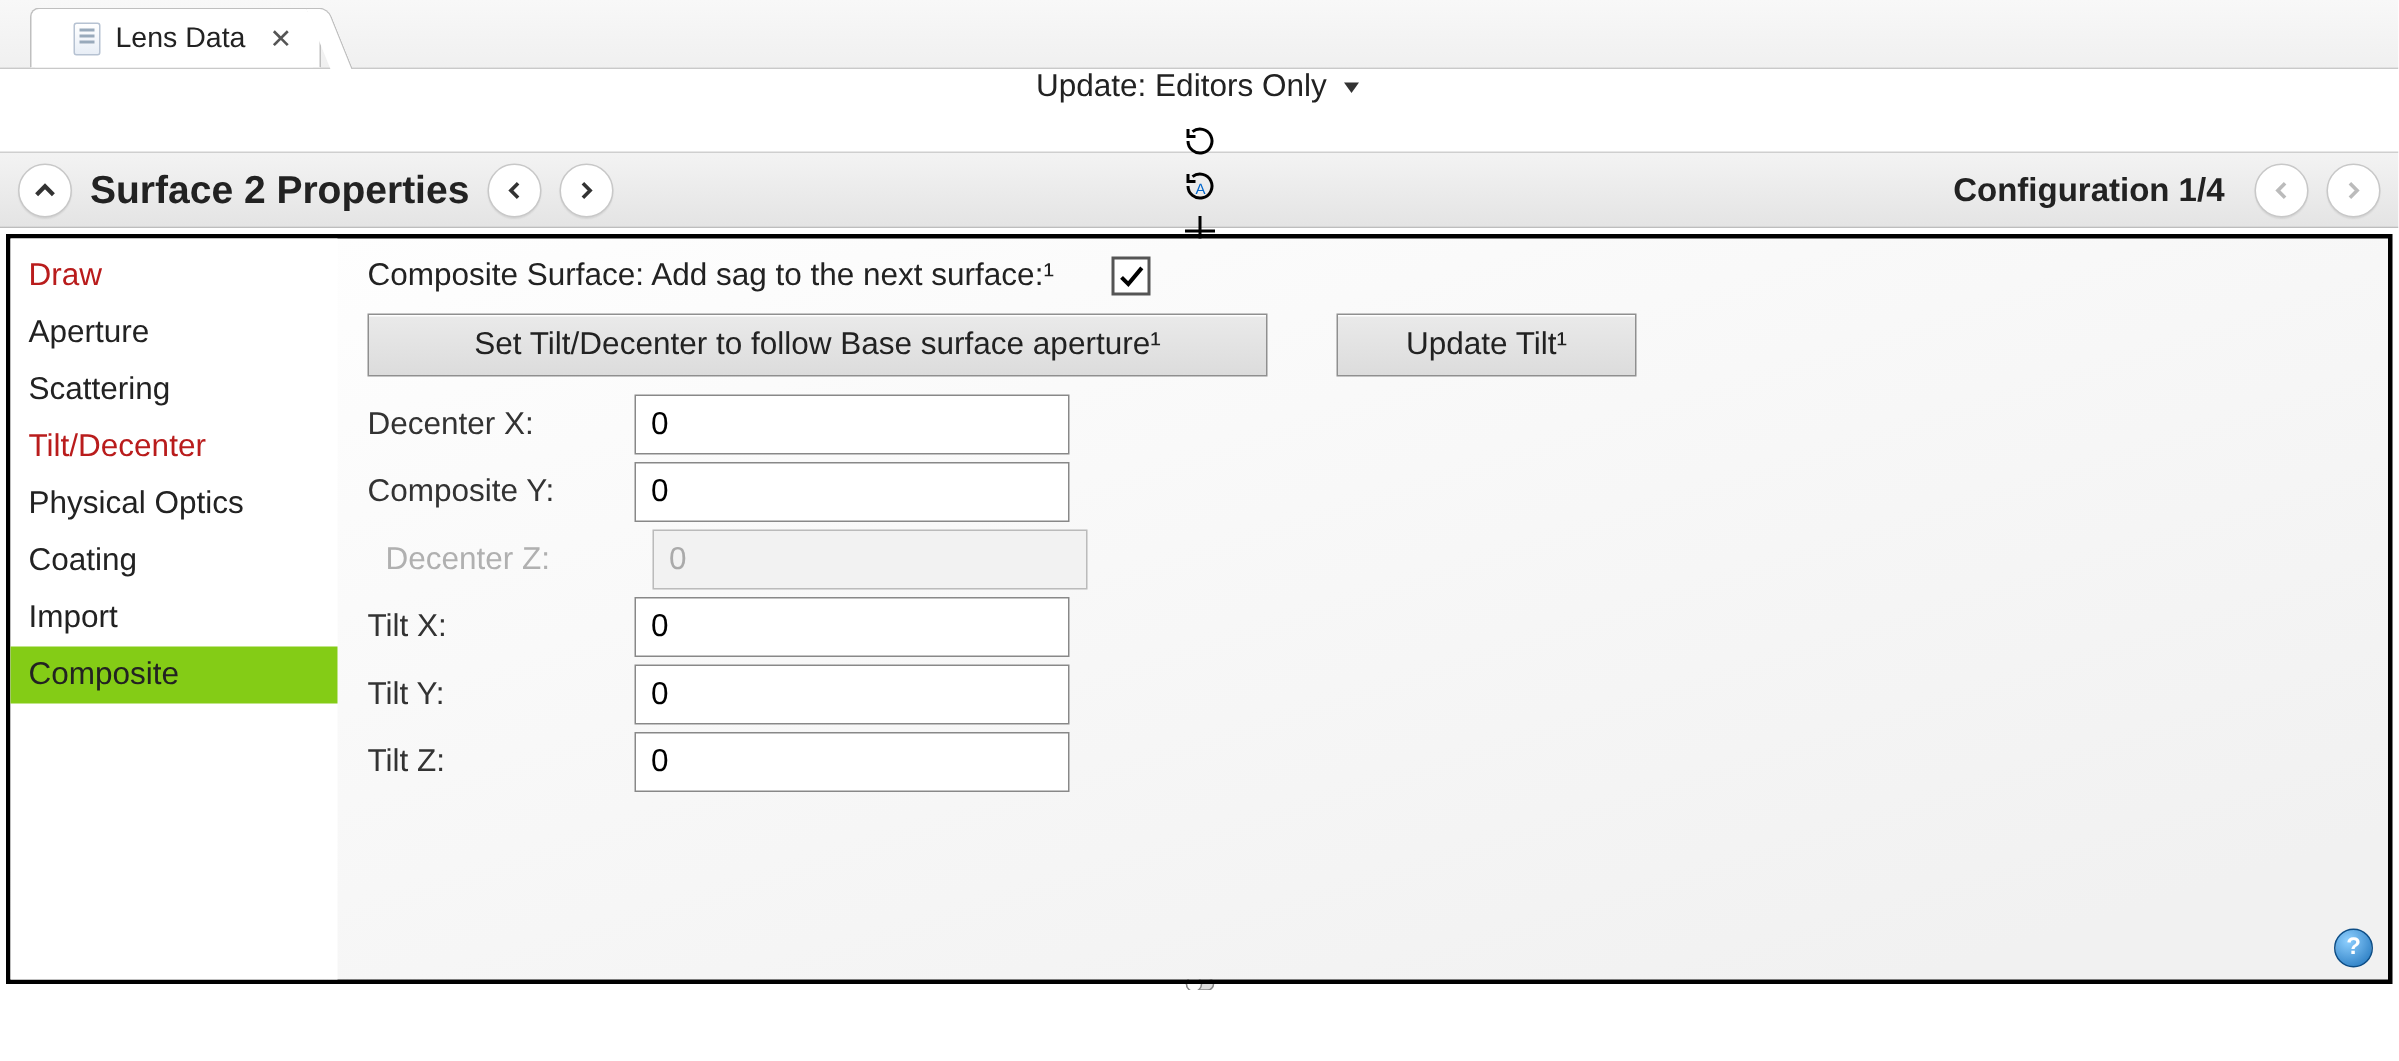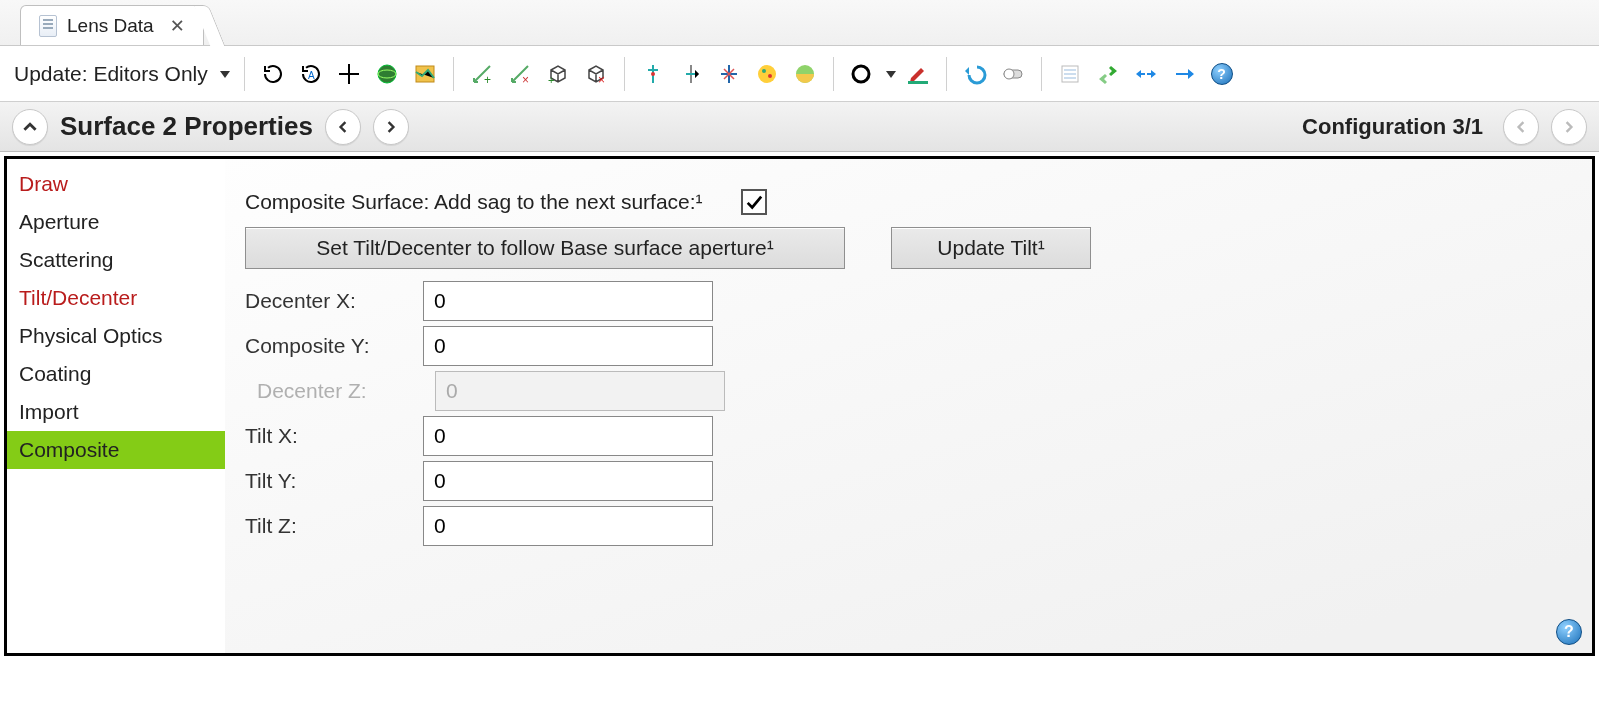--- a/index.html
+++ b/index.html
@@ -19,21 +19,21 @@
     align-items: flex-end;
     padding-left: 20px;
     border-bottom: 1px solid #c9c9c9;
   }
   .tab {
     position: relative;
     background: #fff;
     border: 1px solid #bfbfbf;
     border-bottom: none;
     border-radius: 6px 10px 0 0;
-    padding: 6px 18px 6px 18px;
+    padding: 6px 18px 6px 28px;
     display: flex;
     align-items: center;
     gap: 10px;
     height: 40px;
   }
   .tab::after{
     content:"";
     position:absolute;
     right:-14px; bottom:-1px;
     width:14px; height:40px;
@@ -60,20 +60,21 @@
   }
   
   .toolbar {
     height: 56px;
     border-bottom: 1px solid #cfcfcf;
     background: #fff;
     display:flex;
     align-items:center;
     padding: 0 14px;
     gap: 6px;
+    flex-direction: column;
   }
   .upd-label { font-size: 21px; color:#222; margin-right:2px;}
   .dropdown-caret {
     width:0;height:0;border-left:5px solid transparent;border-right:5px solid transparent;border-top:7px solid #333;
     display:inline-block; margin-left:6px; vertical-align:middle;
   }
   .tb-sep { width:1px; height:34px; background:#d0d0d0; margin:0 6px;}
   .tb-btn {
     width:32px;height:32px; display:flex;align-items:center;justify-content:center;
     border-radius:3px;
@@ -118,21 +119,21 @@
   .sidemenu .item{
     padding:7px 12px;
     font-size:21px;
     color:#222;
     cursor:default;
   }
   .sidemenu .item.disabled{color:#b91c1c;}
   .sidemenu .item.selected{background:#84cc16;}
   .content{
     flex:1;
-    padding:30px 20px;
+    padding:12px 20px;
   }
   .row{display:flex;align-items:center;gap:14px;margin-bottom:12px;}
   .chk{
     width:26px;height:26px;border:2px solid #555;display:flex;align-items:center;justify-content:center;background:#fff;
   }
   .chk svg{width:18px;height:18px;}
   .btn{
     background:linear-gradient(#eaeaea,#dcdcdc);
     border:1px solid #8f8f8f;
     padding:8px 22px;
@@ -329,21 +330,21 @@
       <svg width="12" height="12" viewBox="0 0 10 10">
         <path d="M7 1L3 5l4 4" fill="none" stroke="#333" stroke-width="2"></path>
       </svg>
     </div>
   <div class="circle-btn">
       <svg width="12" height="12" viewBox="0 0 10 10">
         <path d="M3 1l4 4-4 4" fill="none" stroke="#333" stroke-width="2"></path>
       </svg>
     </div>
   <div class="spacer"></div>
-  <span class="conf-label">Configuration 3/1</span>
+  <span class="conf-label">Configuration 1/4</span>
   <div class="circle-btn disabled">
       <svg width="12" height="12" viewBox="0 0 10 10">
         <path d="M7 1L3 5l4 4" fill="none" stroke="#bbb" stroke-width="2"></path>
       </svg>
     </div>
   <div class="circle-btn disabled">
       <svg width="12" height="12" viewBox="0 0 10 10">
         <path d="M3 1l4 4-4 4" fill="none" stroke="#bbb" stroke-width="2"></path>
       </svg>
     </div>

